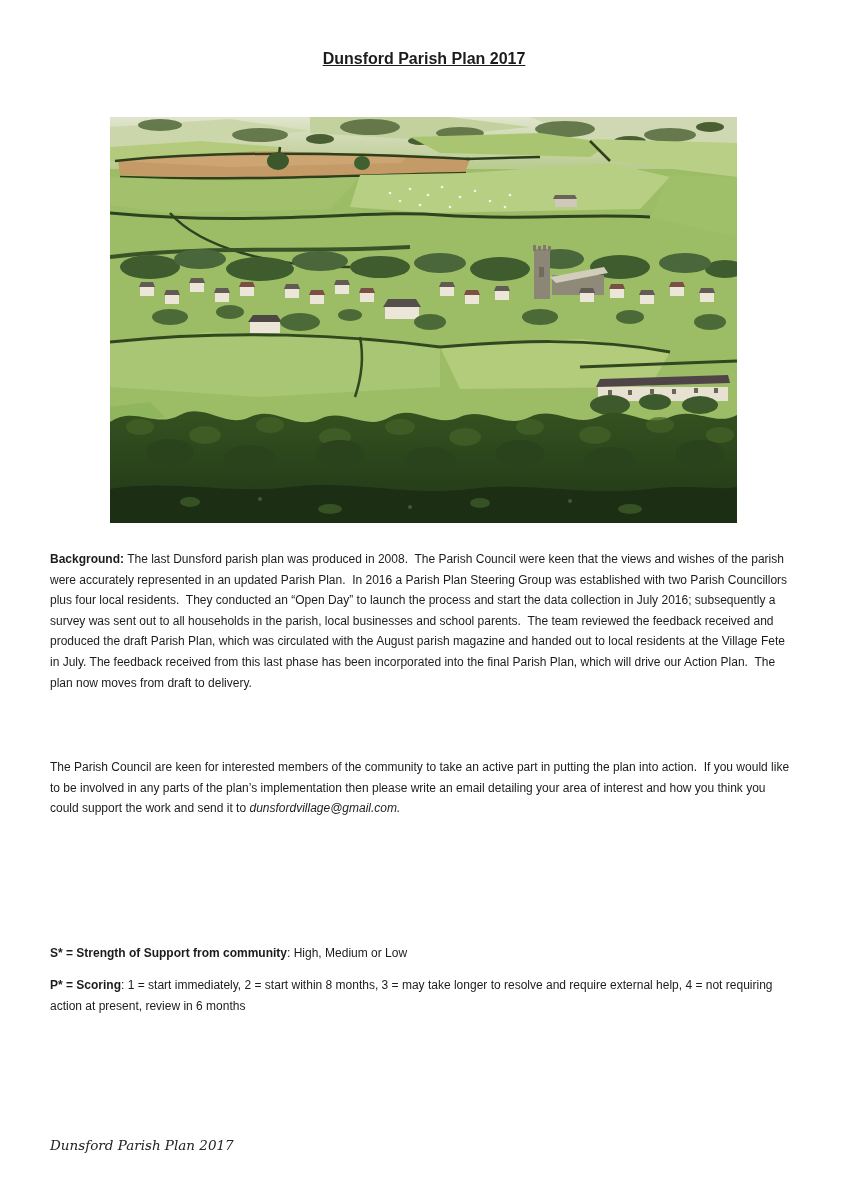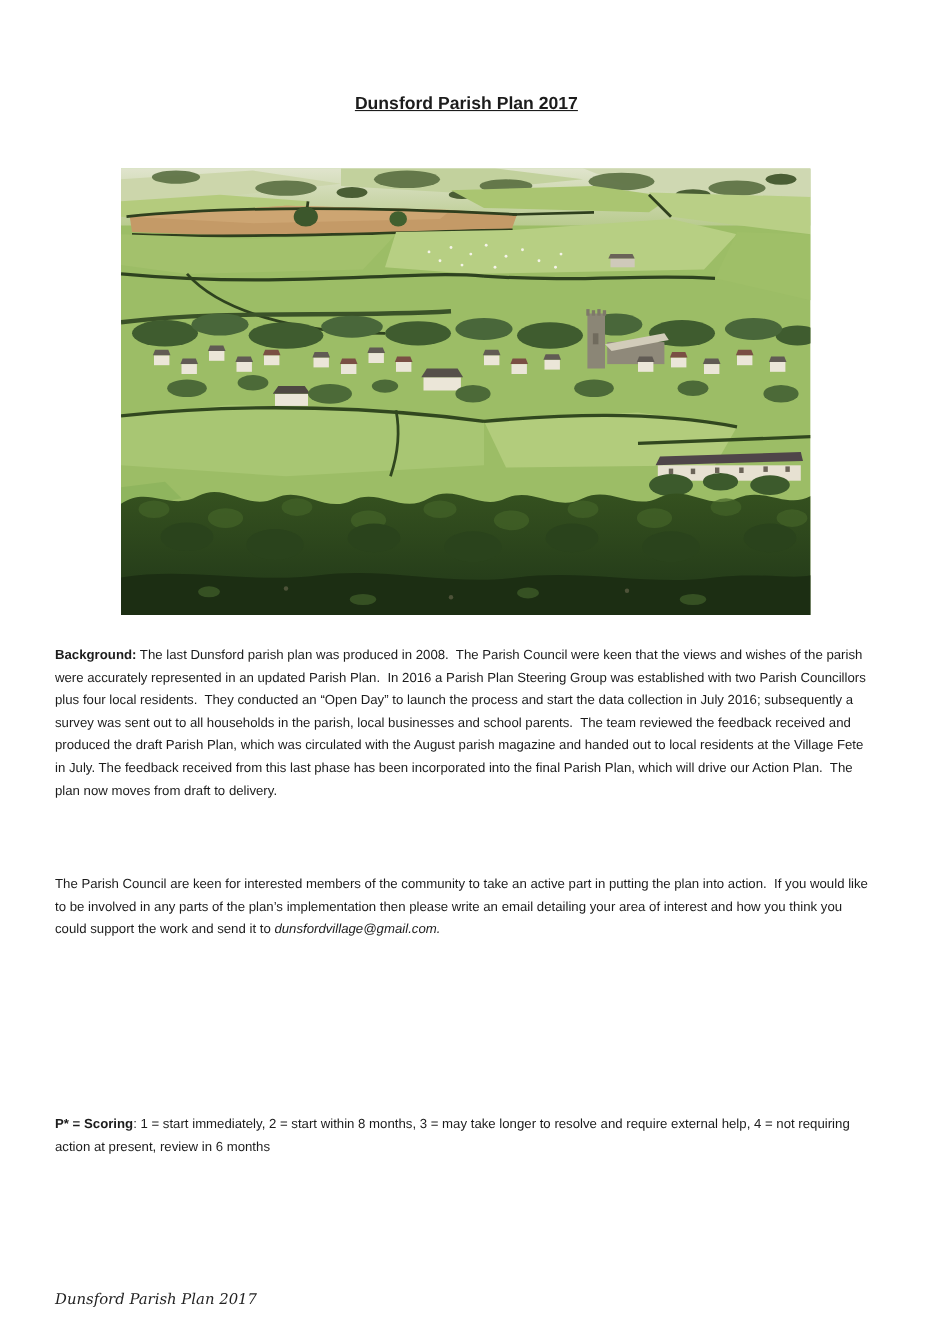--- a/index.html
+++ b/index.html
@@ -4,21 +4,21 @@
 <style>
   * { margin: 0; padding: 0; box-sizing: border-box; }
   html, body { background: #ffffff; }
   body {
     width: 848px; height: 1200px;
     font-family: "Liberation Sans", sans-serif;
     color: #1c1c1c;
     position: relative;
     overflow: hidden;
   }
-  .page { position: absolute; inset: 0; background: #ffffff; margin-top: 36px; }
+  .page { position: absolute; inset: 0; background: #ffffff; }
 
   .title {
     position: absolute; top: 50px; left: 0; width: 848px;
     text-align: center;
     font-size: 16px; font-weight: bold;
   }
   .title span { text-decoration: underline; }
 
   .photo {
     position: absolute; top: 117px; left: 110px;
@@ -282,18 +282,19 @@
           <circle cx="460" cy="384" r="2"></circle>
       </g>
     </svg>
   </div>
 
   <p class="para p-background"><strong>Background:</strong><span> The last Dunsford parish plan was produced in 2008.  The Parish Council were keen that the views and wishes of the parish were accurately represented in an updated Parish Plan.  In 2016 a Parish Plan Steering Group was established with two Parish Councillors plus four local residents.  They conducted an “Open Day” to launch the process and start the data collection in July 2016; subsequently a survey was sent out to all households in the parish, local businesses and school parents.  The team reviewed the feedback received and produced the draft Parish Plan, which was circulated with the August parish magazine and handed out to local residents at the Village Fete in July. The feedback received from this last phase has been incorporated into the final Parish Plan, which will drive our Action Plan.  The plan now moves from draft to delivery.</span></p>
 
   <p class="para p-involve"><span>The Parish Council are keen for interested members of the community to take an active part in putting the plan into action.  If you would like to be involved in any parts of the plan’s implementation then please write an email detailing your area of interest and how you think you could support the work and send it to </span><em>dunsfordvillage@gmail.com</em><em>.</em></p>
 
 
+  <p class="para p-support"><strong>S* = Strength of Support from community</strong><span>: High, Medium or Low</span></p>
 
   <p class="para p-priority"><strong>P* = Scoring</strong><span>: 1 = start immediately, 2 = start within 8 months, 3 = may take longer to resolve and require external help, 4 = not requiring action at present, review in 6 months</span></p>
 
   <div class="footer"><span>Dunsford Parish Plan 2017</span></div>
 
 </div>
 
 </body></html>

